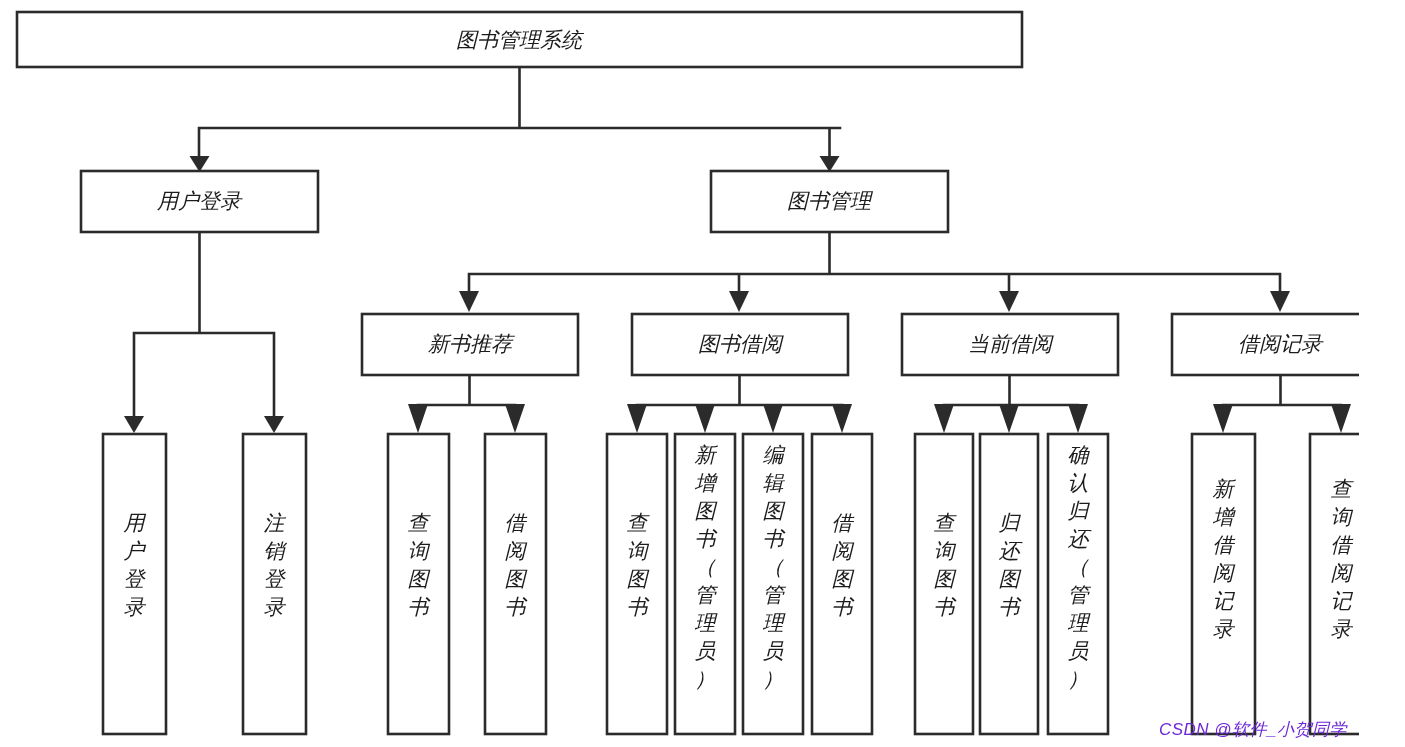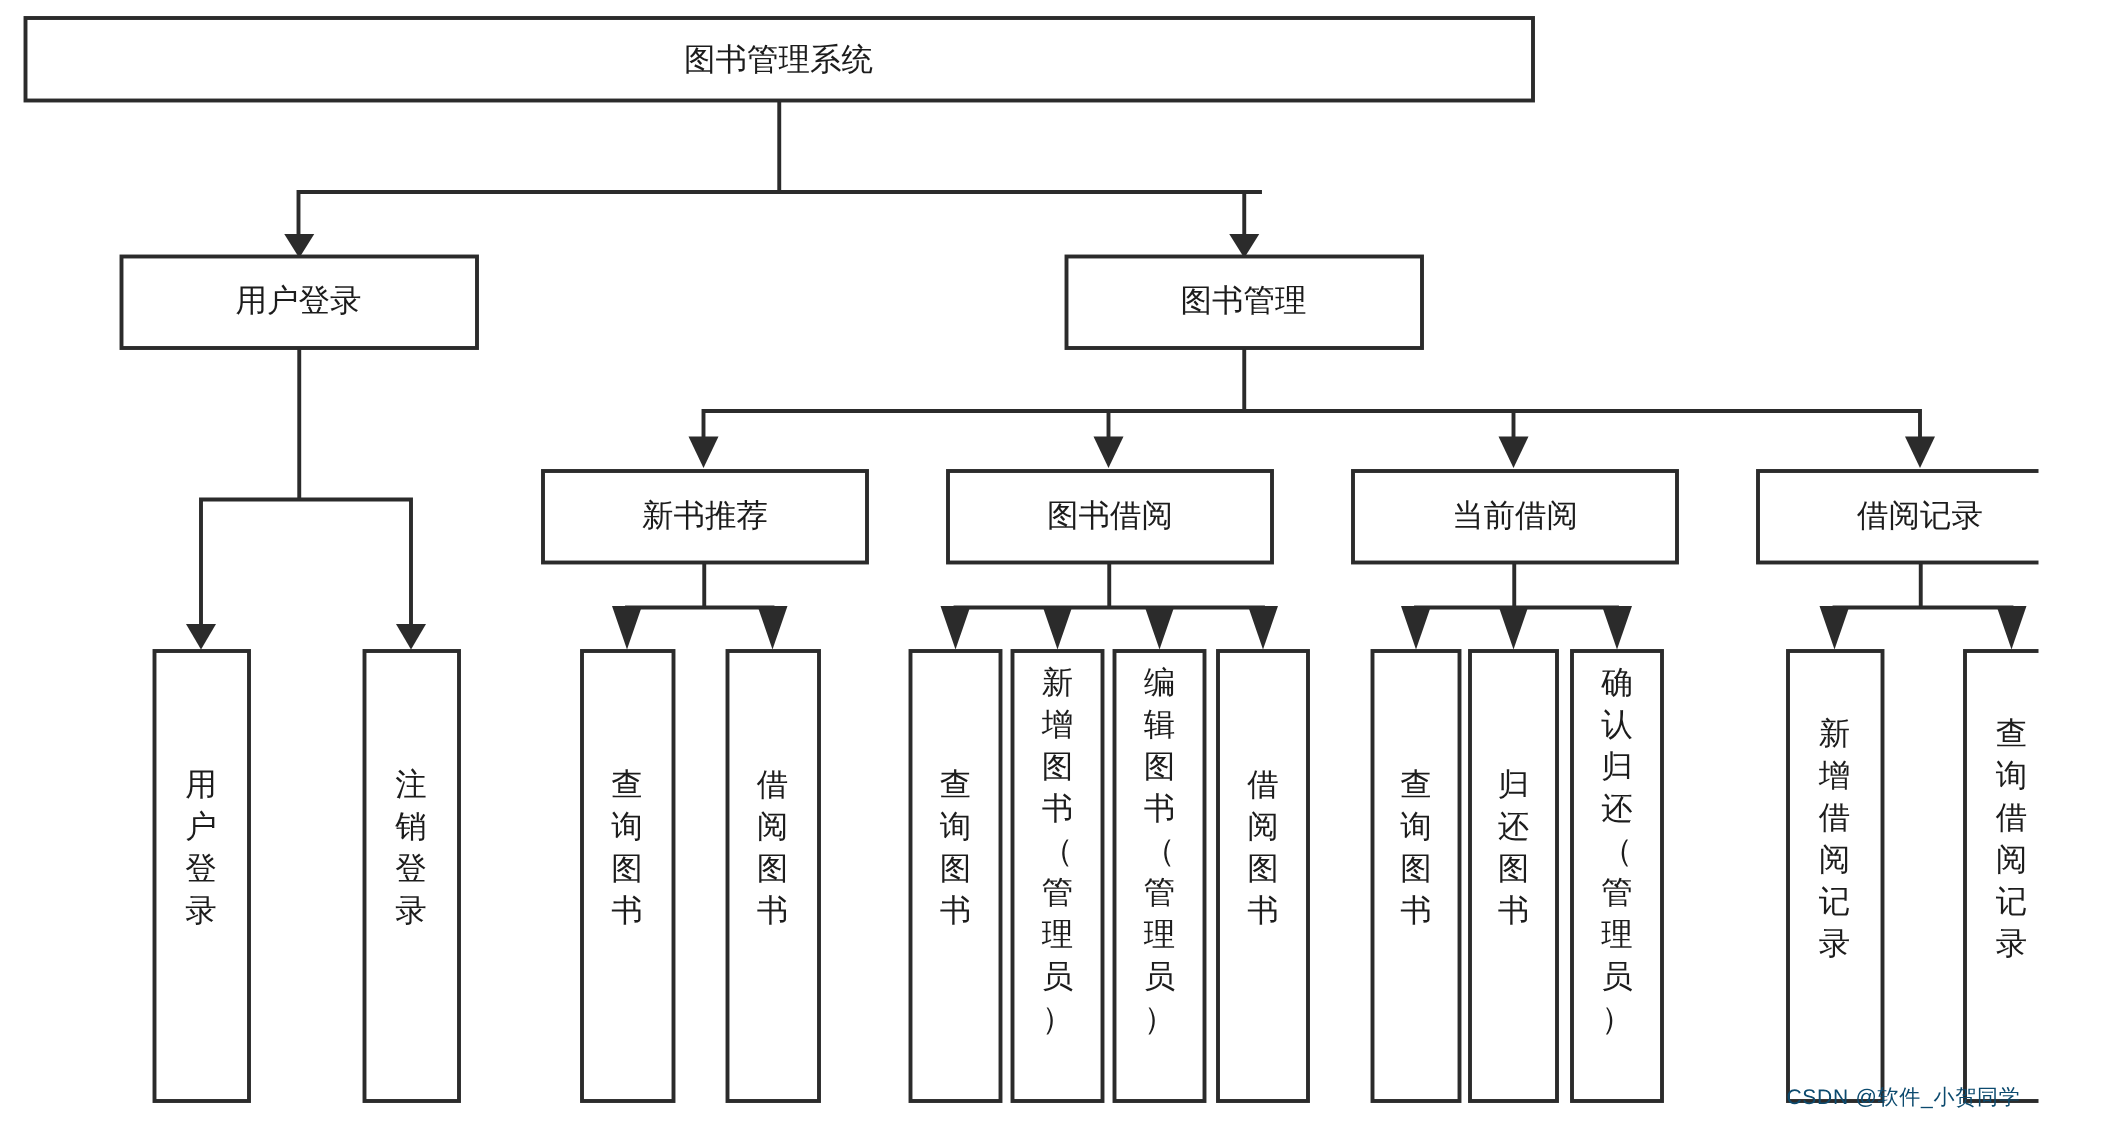--- a/index.html
+++ b/index.html
@@ -9,20 +9,21 @@
   }
   body {
     font-family: "Liberation Sans", "DejaVu Sans", sans-serif;
   }
   #diagram-root {
     position: relative;
     width: 1359px;
     height: 747px;
     background: #ffffff;
     overflow: hidden;
+    font-style: italic;
   }
   svg.diagram-canvas {
     position: absolute;
     left: 0;
     top: 0;
     width: 1405px;
     height: 747px;
   }
   .node-box {
     fill: #ffffff;
@@ -50,22 +51,22 @@
     font-family: "Liberation Sans", "DejaVu Sans", sans-serif;
     fill: #1c1c1c;
     font-size: 21px;
     text-anchor: middle;
   }
   .watermark-text {
     position: absolute;
     right: 12px;
     bottom: 6px;
     font-family: "Liberation Sans", "DejaVu Sans", sans-serif;
-    font-size: 14px;
-    color: #0c4a6e;
+    font-size: 17px;
+    color: #6d28d9;
     white-space: nowrap;
     letter-spacing: 0.5px;
   }
 </style>
 </head>
 <body>
 
 <div id="diagram-root">
 
   <svg class="diagram-canvas" viewBox="0 0 1405 747">

